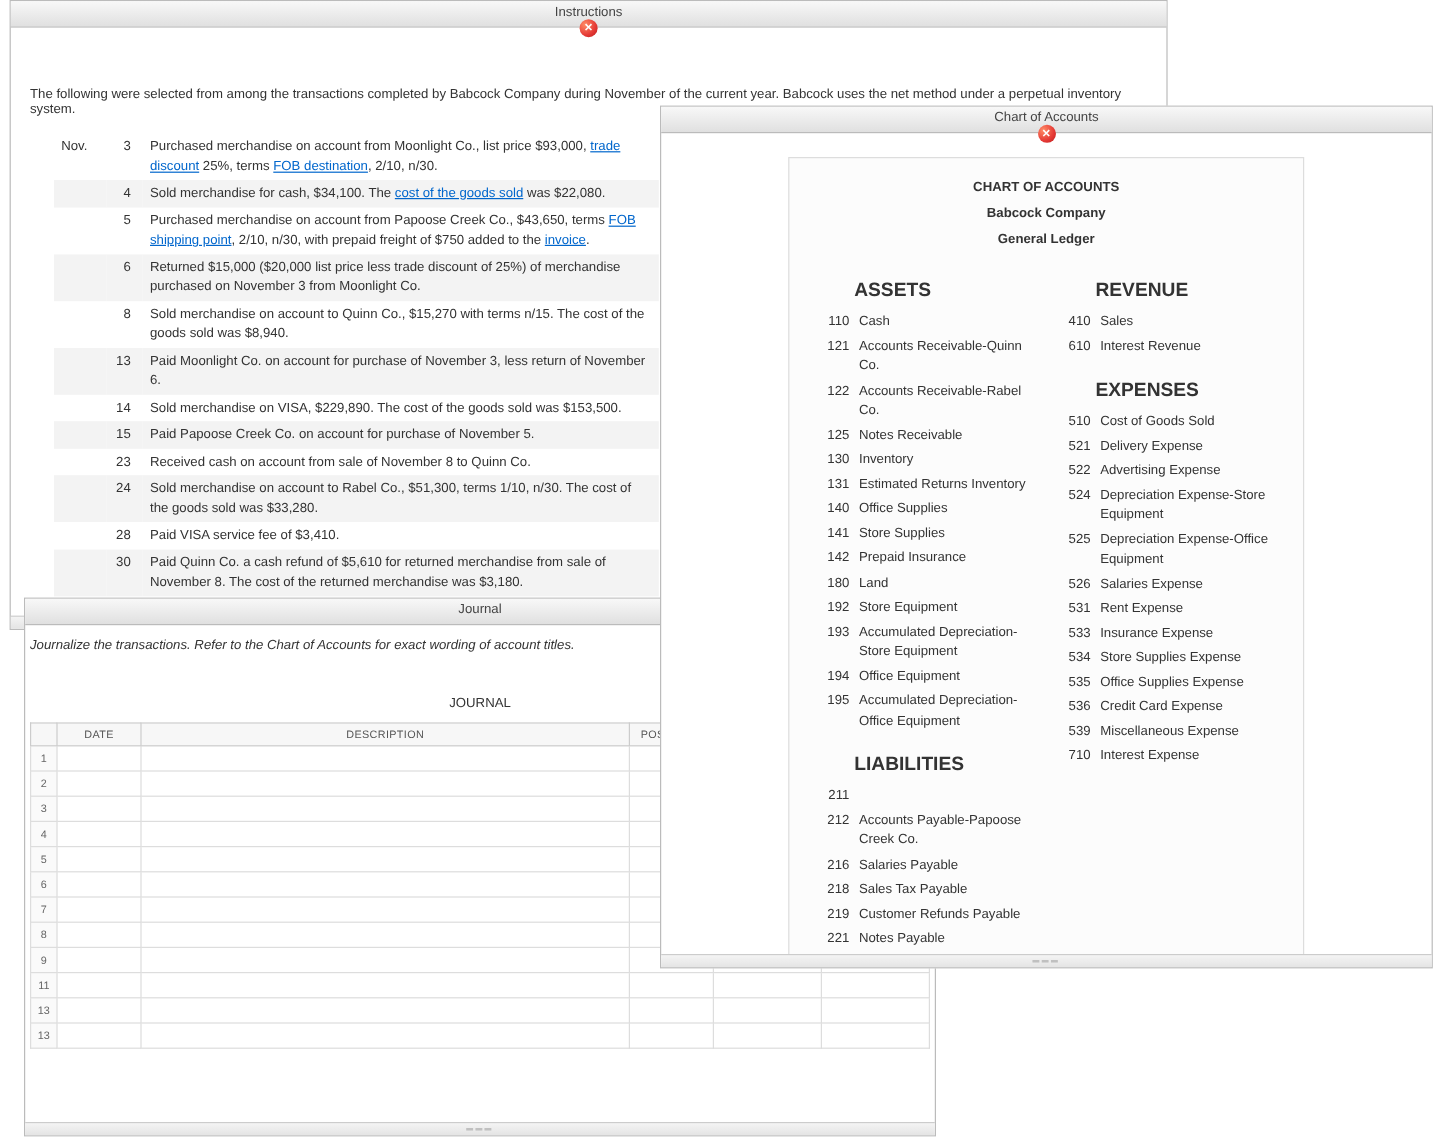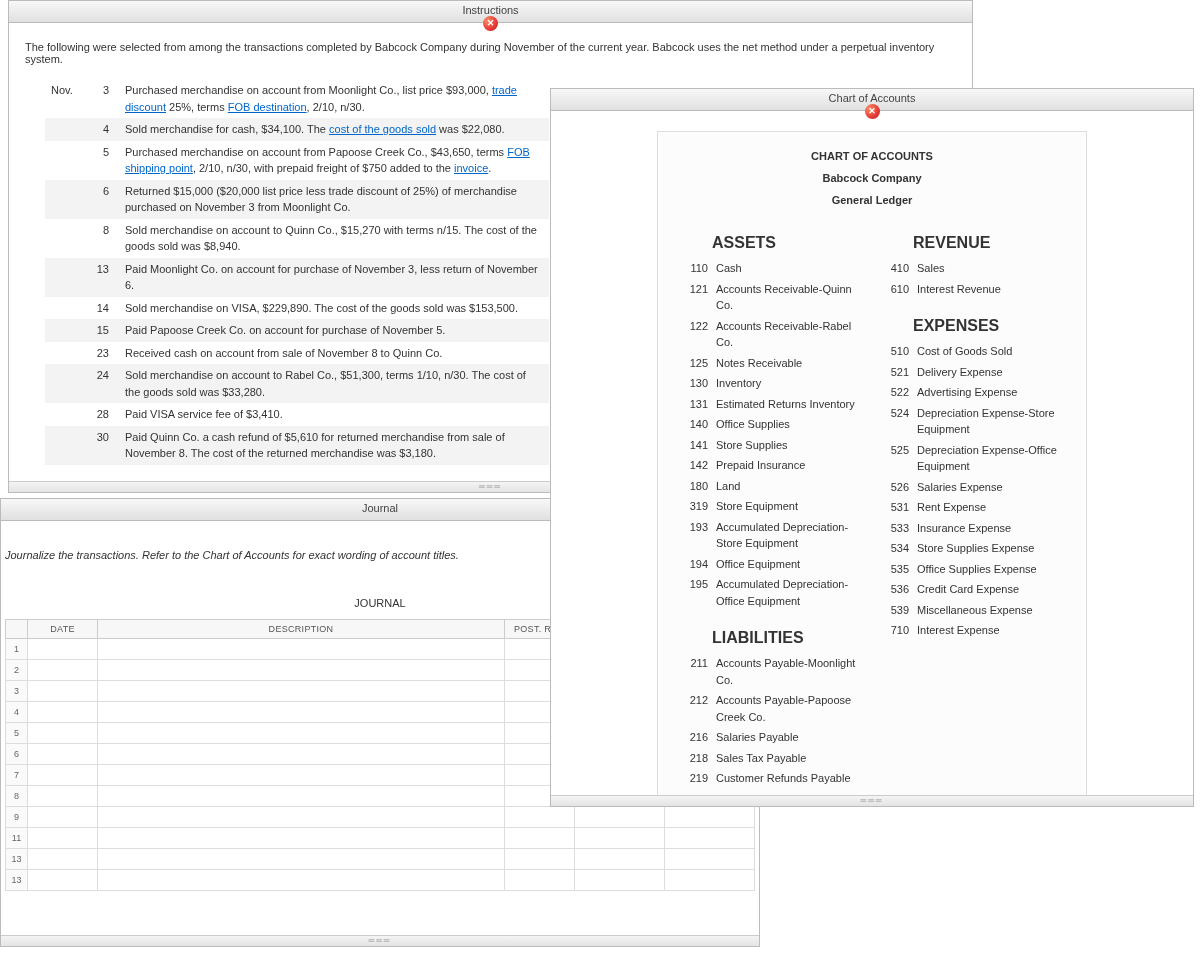--- a/index.html
+++ b/index.html
@@ -40,20 +40,21 @@
     color: #fff;
     font-size: 9px;
     line-height: 15px;
     text-align: center;
     cursor: pointer;
     font-weight: bold;
   }
   .panel-body {
     padding: 12px 16px;
     overflow: auto;
+    margin-top: 32px;
   }
   .drag-handle {
     height: 11px;
     background: linear-gradient(#f4f4f4,#e4e4e4);
     border-top: 1px solid #ccc;
     text-align: center;
     font-size: 8px;
     color: #999;
     letter-spacing: 2px;
   }
@@ -62,21 +63,21 @@
   #instructions-panel .panel-body { height: 458px; }
   #instructions-intro { margin: 6px 0 14px 0; }
   .tx-table { border-collapse: collapse; margin-left: 20px; }
   .tx-table td { padding: 3px 6px; vertical-align: top; line-height: 1.5; }
   .tx-month { width: 44px; text-align: left; }
   .tx-day { width: 30px; text-align: right; padding-right: 10px !important; }
   .tx-desc { width: 430px; }
   .tx-row-alt { background: #f3f3f3; }
   a.link { color: #0066cc; text-decoration: underline; }
   
-  #journal-panel { left: 0; top: 498px; width: 760px; }
+  #journal-panel { left: 20px; top: 498px; width: 760px; }
   #journal-panel .panel-body-wrap { height: 414px; overflow-y: scroll; overflow-x: hidden; position: relative; }
   .journal-title { text-align: center; font-size: 11px; padding: 10px 0; }
   .journal-tbl { width: 100%; border-collapse: collapse; table-layout: fixed; }
   .journal-tbl th {
     border: 1px solid #ccc;
     background: #f7f7f7;
     font-weight: normal;
     font-size: 9px;
     color: #555;
     padding: 4px 2px;
@@ -105,21 +106,21 @@
   }
   .chart-title { text-align: center; font-weight: bold; font-size: 11px; margin-bottom: 10px;}
   .chart-subtitle { text-align: center; font-weight: bold; font-size: 11px; margin-bottom: 10px;}
   .chart-gl { text-align: center; font-weight: bold; font-size: 11px; margin-bottom: 20px;}
   .chart-cols { display: flex; gap: 30px; }
   .chart-col { flex: 1; }
   .chart-section-head { font-weight: bold; font-size: 16px; margin: 8px 0 6px 26px; }
   .acct-row { display: flex; gap: 8px; padding: 2px 0; font-size: 11px; line-height:1.5;}
   .acct-num { width: 22px; text-align: right; }
   .acct-name { flex: 1; }
-  .journal-instr { font-style: italic; padding: 28px 4px 26px 4px; }
+  .journal-instr { font-style: italic; padding: 11px 4px 26px 4px; }
 </style>
 </head>
 <body>
 
 <div id="instructions-panel" class="panel">
   <div class="panel-header">
     <span>Instructions</span>
     <span class="close-btn">✕</span>
   </div>
   <div class="panel-body">
@@ -372,41 +373,40 @@
               </div>
               <div class="acct-row">
                 <span class="acct-num">142</span>
                 <span class="acct-name">Prepaid Insurance</span>
               </div>
               <div class="acct-row">
                 <span class="acct-num">180</span>
                 <span class="acct-name">Land</span>
               </div>
               <div class="acct-row">
-                <span class="acct-num">319</span>
+                <span class="acct-num">192</span>
                 <span class="acct-name">Store Equipment</span>
               </div>
               <div class="acct-row">
                 <span class="acct-num">193</span>
                 <span class="acct-name">Accumulated Depreciation-Store Equipment</span>
               </div>
               <div class="acct-row">
                 <span class="acct-num">194</span>
                 <span class="acct-name">Office Equipment</span>
               </div>
               <div class="acct-row">
                 <span class="acct-num">195</span>
                 <span class="acct-name">Accumulated Depreciation-Office Equipment</span>
               </div>
             </div>
           <div class="chart-section-head" style="margin-top:18px">LIABILITIES</div>
           <div id="liabilities-list">
               <div class="acct-row">
                 <span class="acct-num">211</span>
-                <span class="acct-name">Accounts Payable-Moonlight Co.</span>
               </div>
               <div class="acct-row">
                 <span class="acct-num">212</span>
                 <span class="acct-name">Accounts Payable-Papoose Creek Co.</span>
               </div>
               <div class="acct-row">
                 <span class="acct-num">216</span>
                 <span class="acct-name">Salaries Payable</span>
               </div>
               <div class="acct-row">

